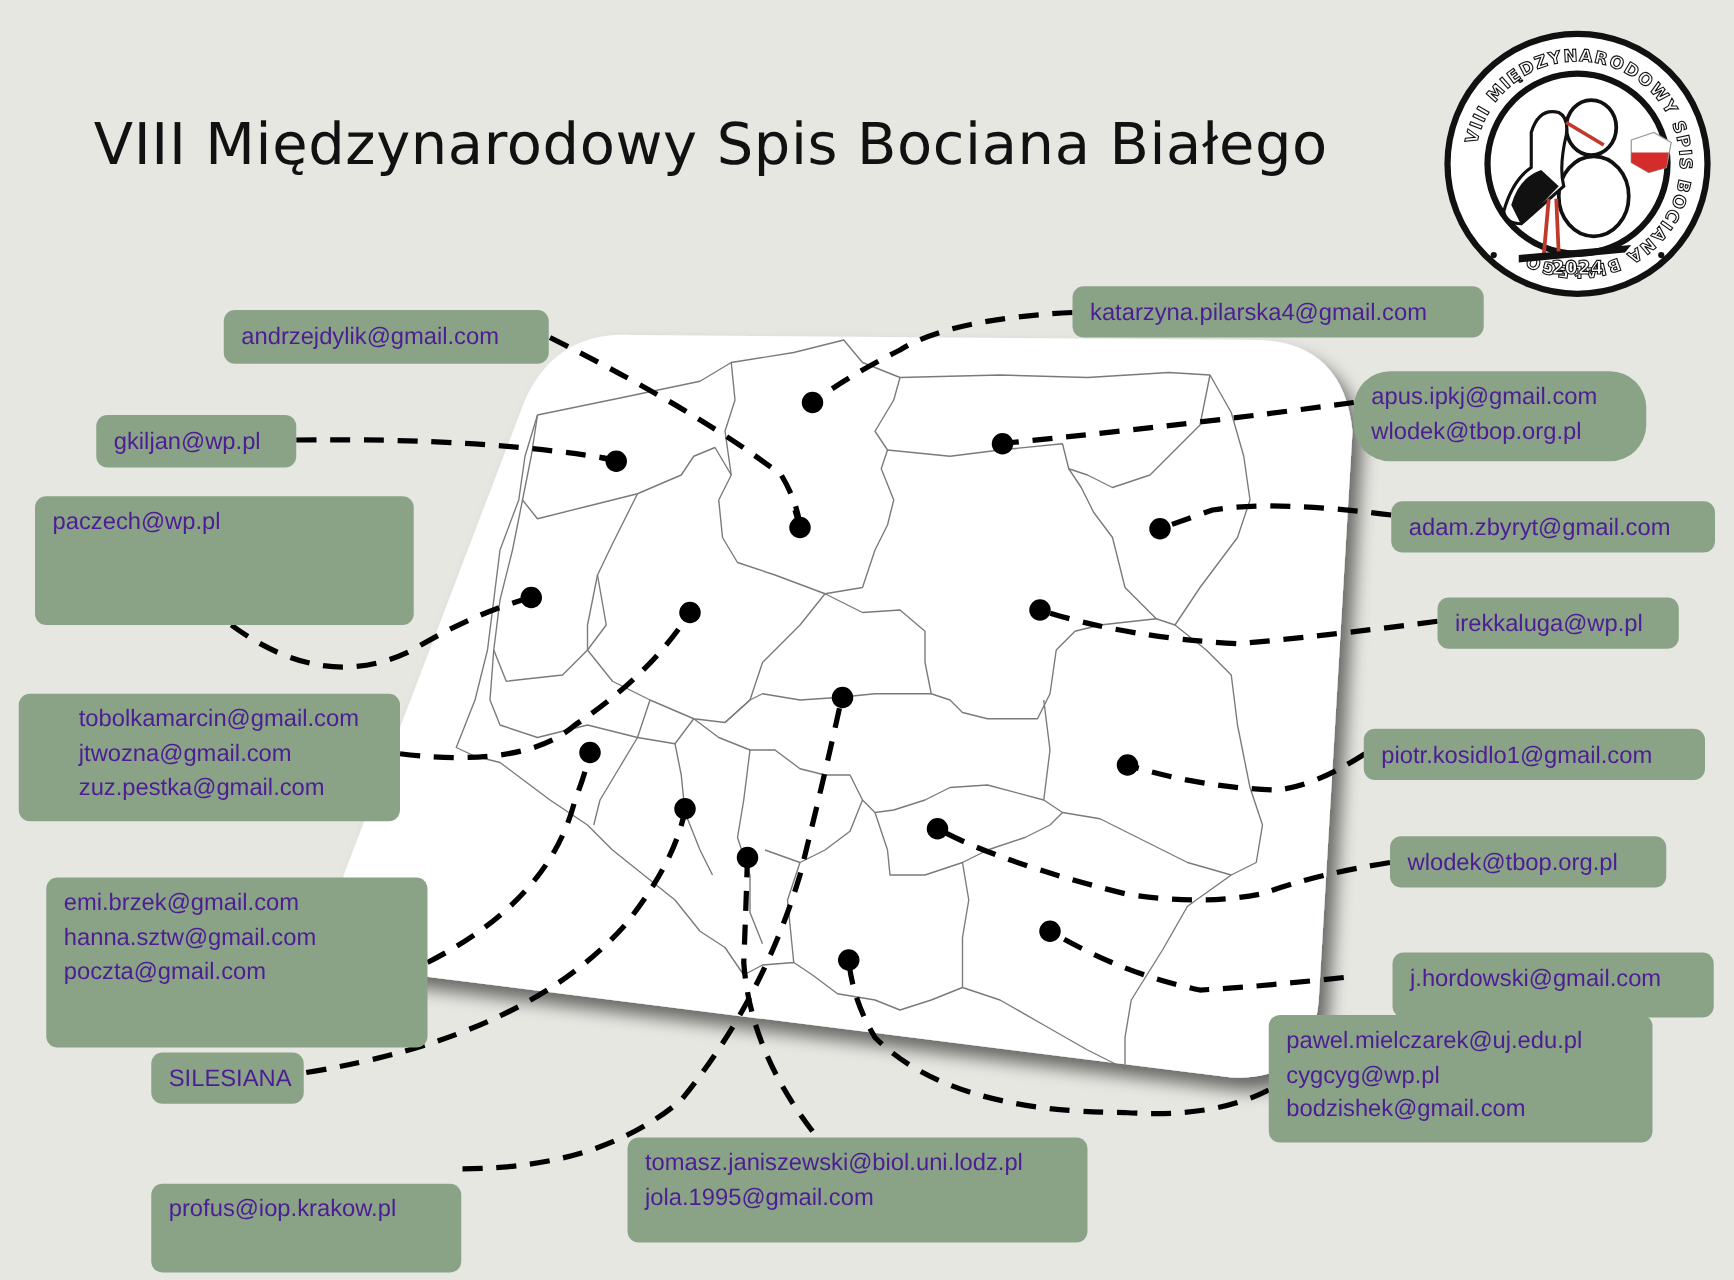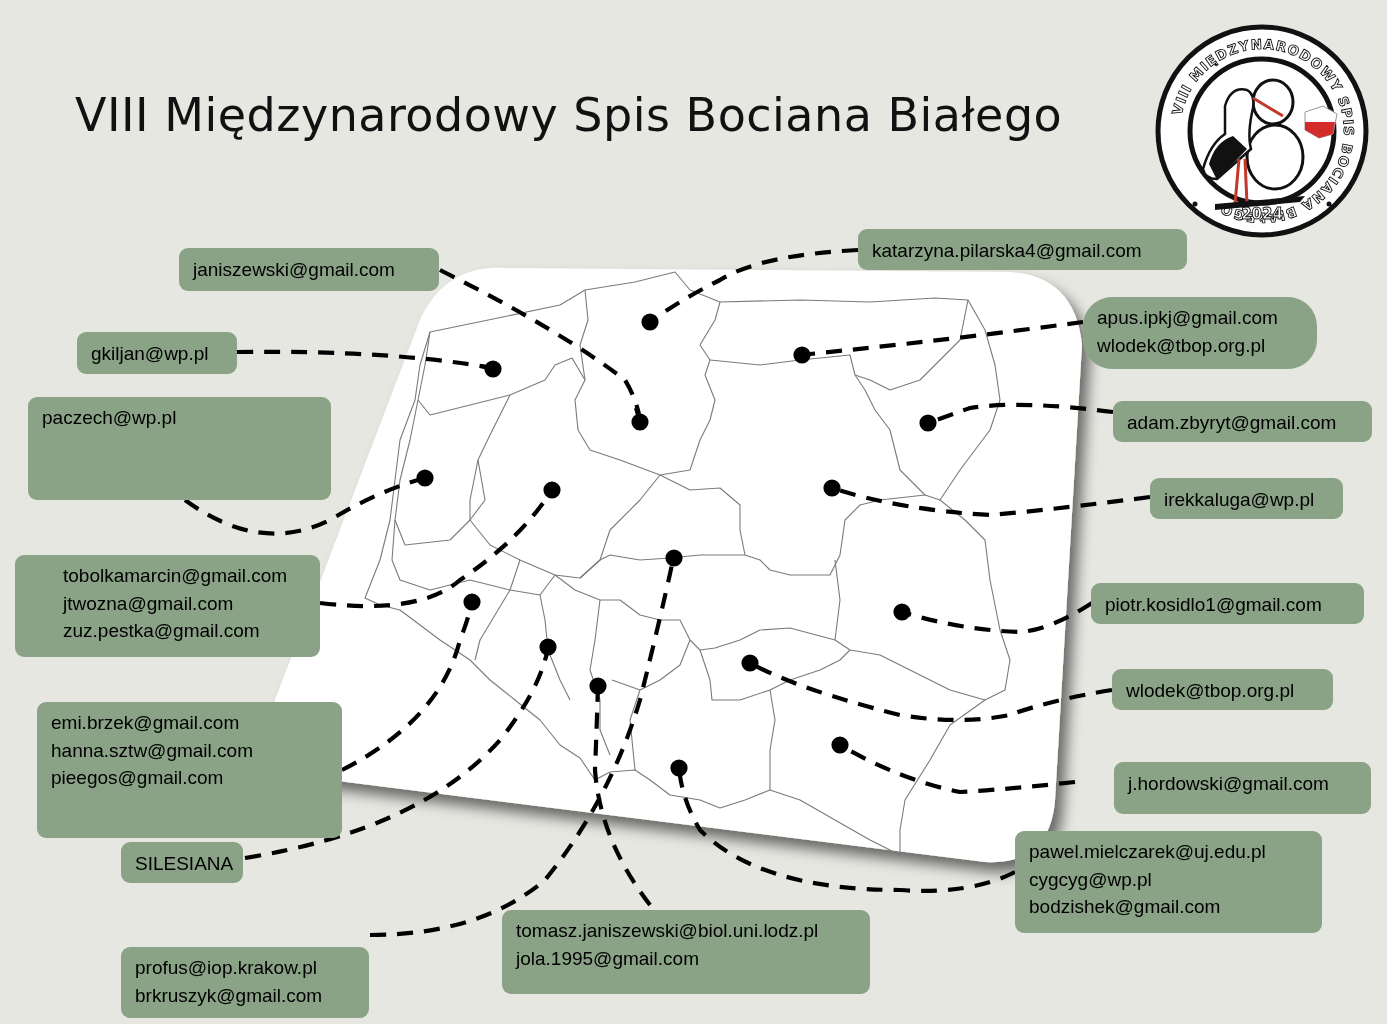--- a/index.html
+++ b/index.html
@@ -10,21 +10,21 @@
   }
   .title {
     position: absolute; left: 75px; top: 88px;
     font-family: "DejaVu Sans", sans-serif;
     font-size: 46px; color: #111; letter-spacing: 0.5px; white-space: nowrap;
   }
   .logo { position: absolute; left: 1155px; top: 24px; width: 214px; height: 214px; }
   #map-svg { position: absolute; left: 0; top: 0; width: 1387px; height: 1024px; }
   .box {
     position: absolute; background: #8aa386; border-radius: 9px;
-    color: #000000; font-family: "Liberation Sans", sans-serif;
+    color: #4c1d95; font-family: "Liberation Sans", sans-serif;
     font-size: 19px; line-height: 27.5px; padding: 7px 14px 7px 14px;
     box-sizing: border-box; white-space: nowrap;
   }
   .box .line { display: block; }
   .box.single { padding-top: 8px; }
 </style>
 </head>
 <body>
 
 <div class="title">VIII Międzynarodowy Spis Bociana Białego</div>
@@ -166,50 +166,49 @@
     <line x1="84" y1="135" x2="80" y2="180" stroke="#c0392b" stroke-width="3"></line>
     <line x1="90" y1="135" x2="92" y2="180" stroke="#c0392b" stroke-width="3"></line>
     <path d="M60,180 L150,172 L145,178 L60,186 Z" fill="#111"></path>
   </g>
 
   <path d="M150,88 L168,82 L182,90 L178,110 L164,114 L150,106 Z" fill="#fff" stroke="#999" stroke-width="1"></path>
   <path d="M150,98 L180,98 L178,110 L164,114 L150,106 Z" fill="#d42b2b"></path>
 </svg>
 
 <div class="box single" style="left:179px;top:248px;width:260px;height:43px;">
-  <span class="line">janiszewski@gmail.com</span>
+  <span class="line">andrzejdylik@gmail.com</span>
 </div>
 
 <div class="box single" style="left:77px;top:332px;width:160px;height:42px;">
   <span class="line">gkiljan@wp.pl</span>
 </div>
 
 <div class="box" style="left:28px;top:397px;width:303px;height:103px;">
   <span class="line">paczech@wp.pl</span>
 </div>
 
 <div class="box" style="left:15px;top:555px;width:305px;height:102px;padding-left:48px;">
   <span class="line">tobolkamarcin@gmail.com</span>
   <span class="line">jtwozna@gmail.com</span>
   <span class="line">zuz.pestka@gmail.com</span>
 </div>
 
 <div class="box" style="left:37px;top:702px;width:305px;height:136px;">
   <span class="line">emi.brzek@gmail.com</span>
   <span class="line">hanna.sztw@gmail.com</span>
-  <span class="line">pieegos@gmail.com</span>
+  <span class="line">poczta@gmail.com</span>
 </div>
 
 <div class="box single" style="left:121px;top:842px;width:122px;height:41px;">
   <span class="line">SILESIANA</span>
 </div>
 
 <div class="box" style="left:121px;top:947px;width:248px;height:71px;">
   <span class="line">profus@iop.krakow.pl</span>
-  <span class="line">brkruszyk@gmail.com</span>
 </div>
 
 <div class="box" style="left:502px;top:910px;width:368px;height:84px;">
   <span class="line">tomasz.janiszewski@biol.uni.lodz.pl</span>
   <span class="line">jola.1995@gmail.com</span>
 </div>
 
 <div class="box single" style="left:858px;top:229px;width:329px;height:41px;">
   <span class="line">katarzyna.pilarska4@gmail.com</span>
 </div>
@@ -232,17 +231,17 @@
 </div>
 
 <div class="box single" style="left:1112px;top:669px;width:221px;height:41px;">
   <span class="line">wlodek@tbop.org.pl</span>
 </div>
 
 <div class="box single" style="left:1074px;top:762px;width:257px;height:52px;margin-left:40px;">
   <span class="line">j.hordowski@gmail.com</span>
 </div>
 
-<div class="box" style="left:1015px;top:831px;width:307px;height:102px;">
+<div class="box" style="left:1015px;top:812px;width:307px;height:102px;">
   <span class="line">pawel.mielczarek@uj.edu.pl</span>
   <span class="line">cygcyg@wp.pl</span>
   <span class="line">bodzishek@gmail.com</span>
 </div>
 
 </body></html>

